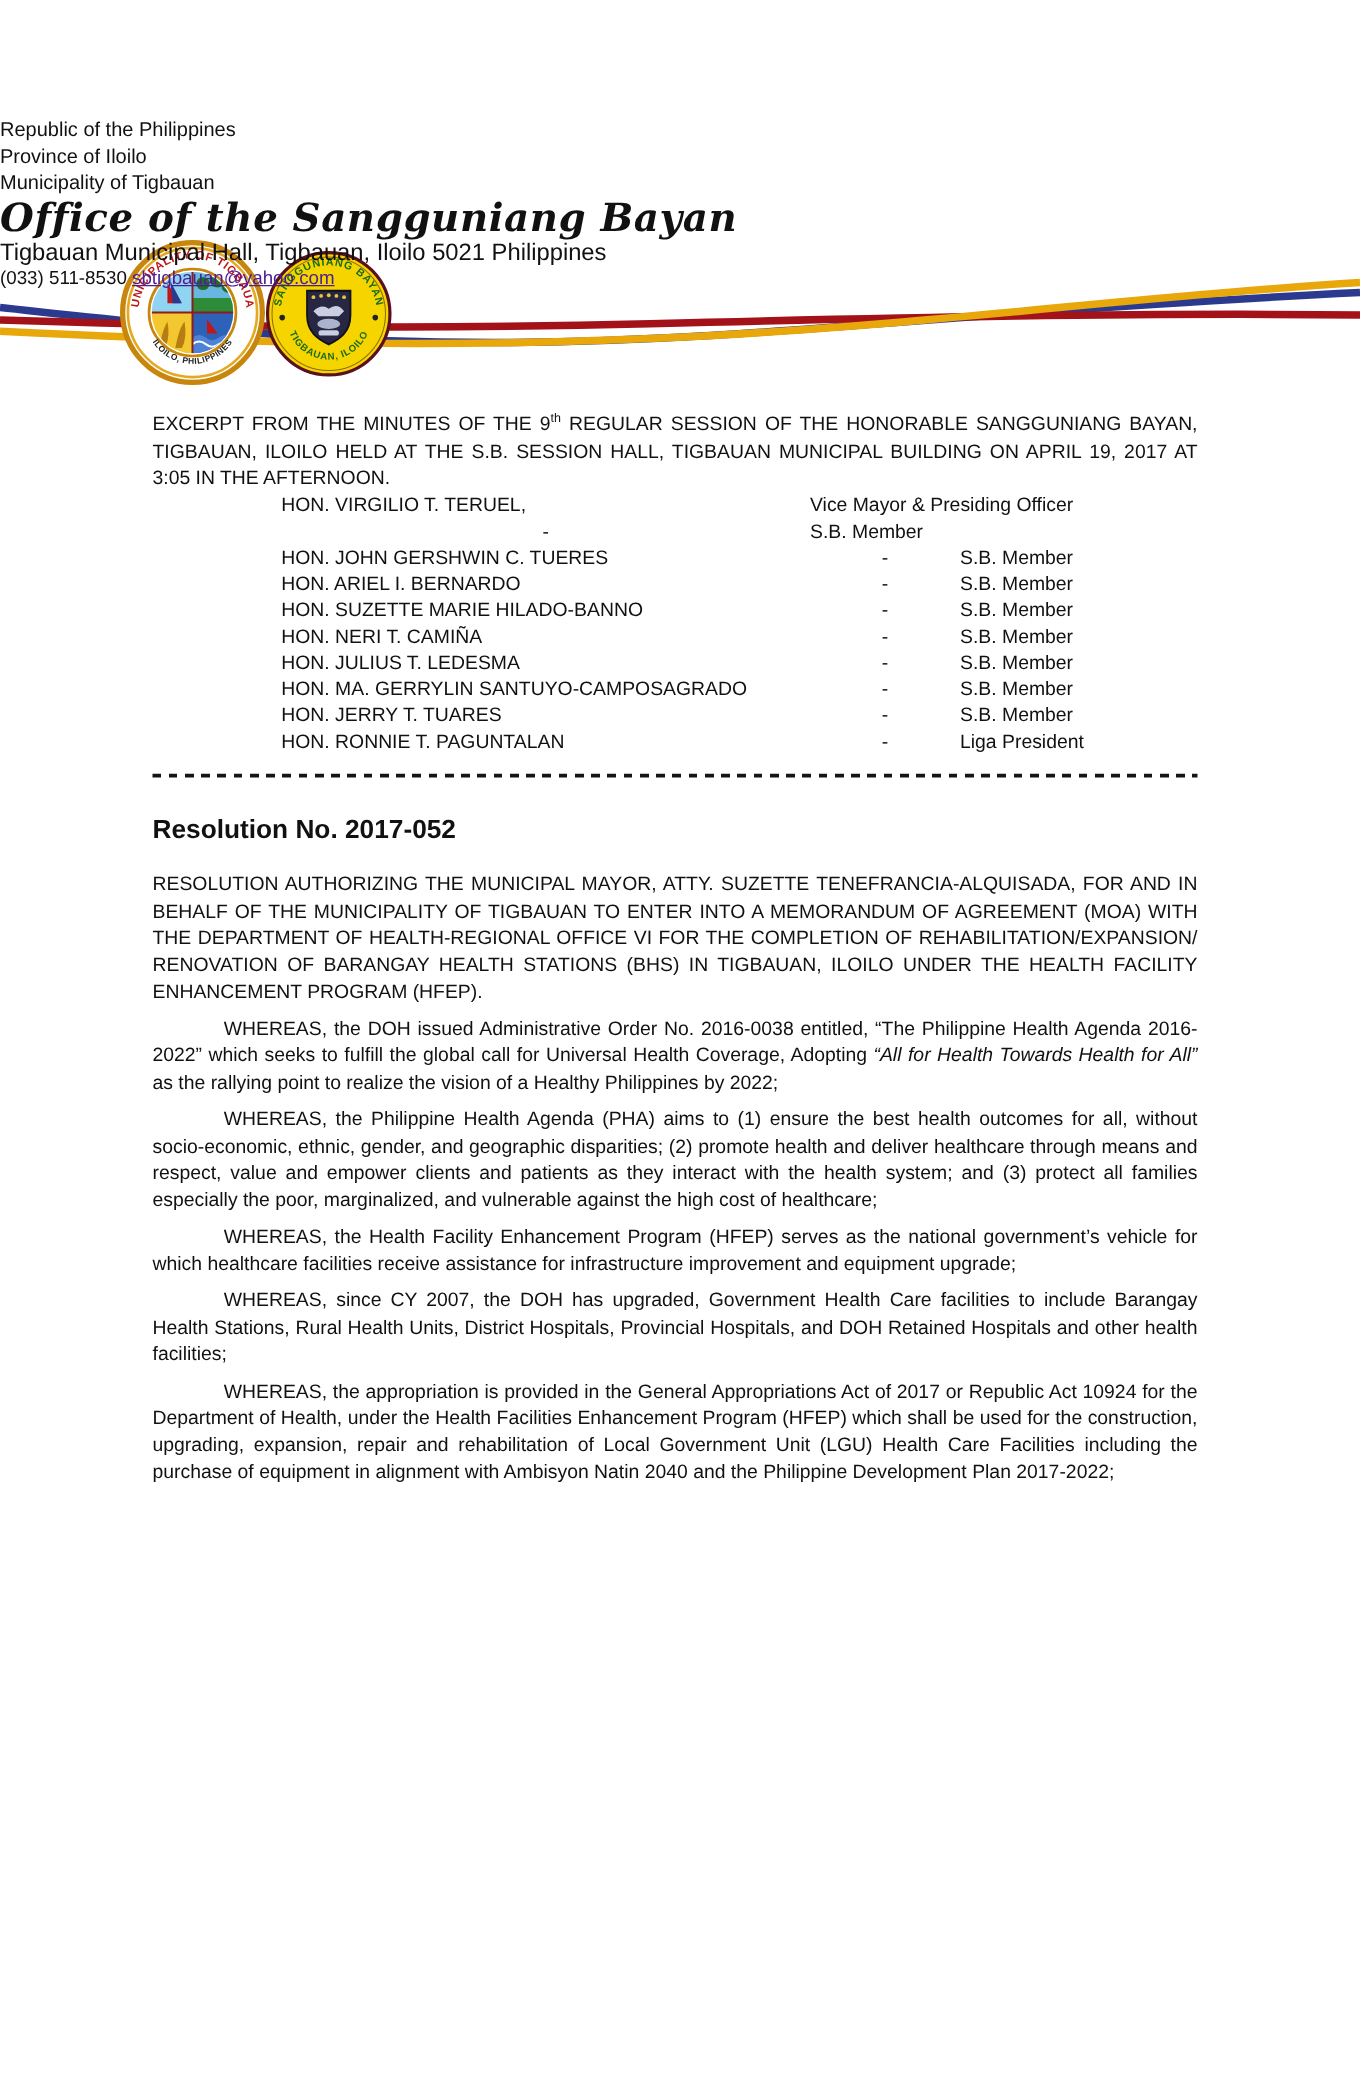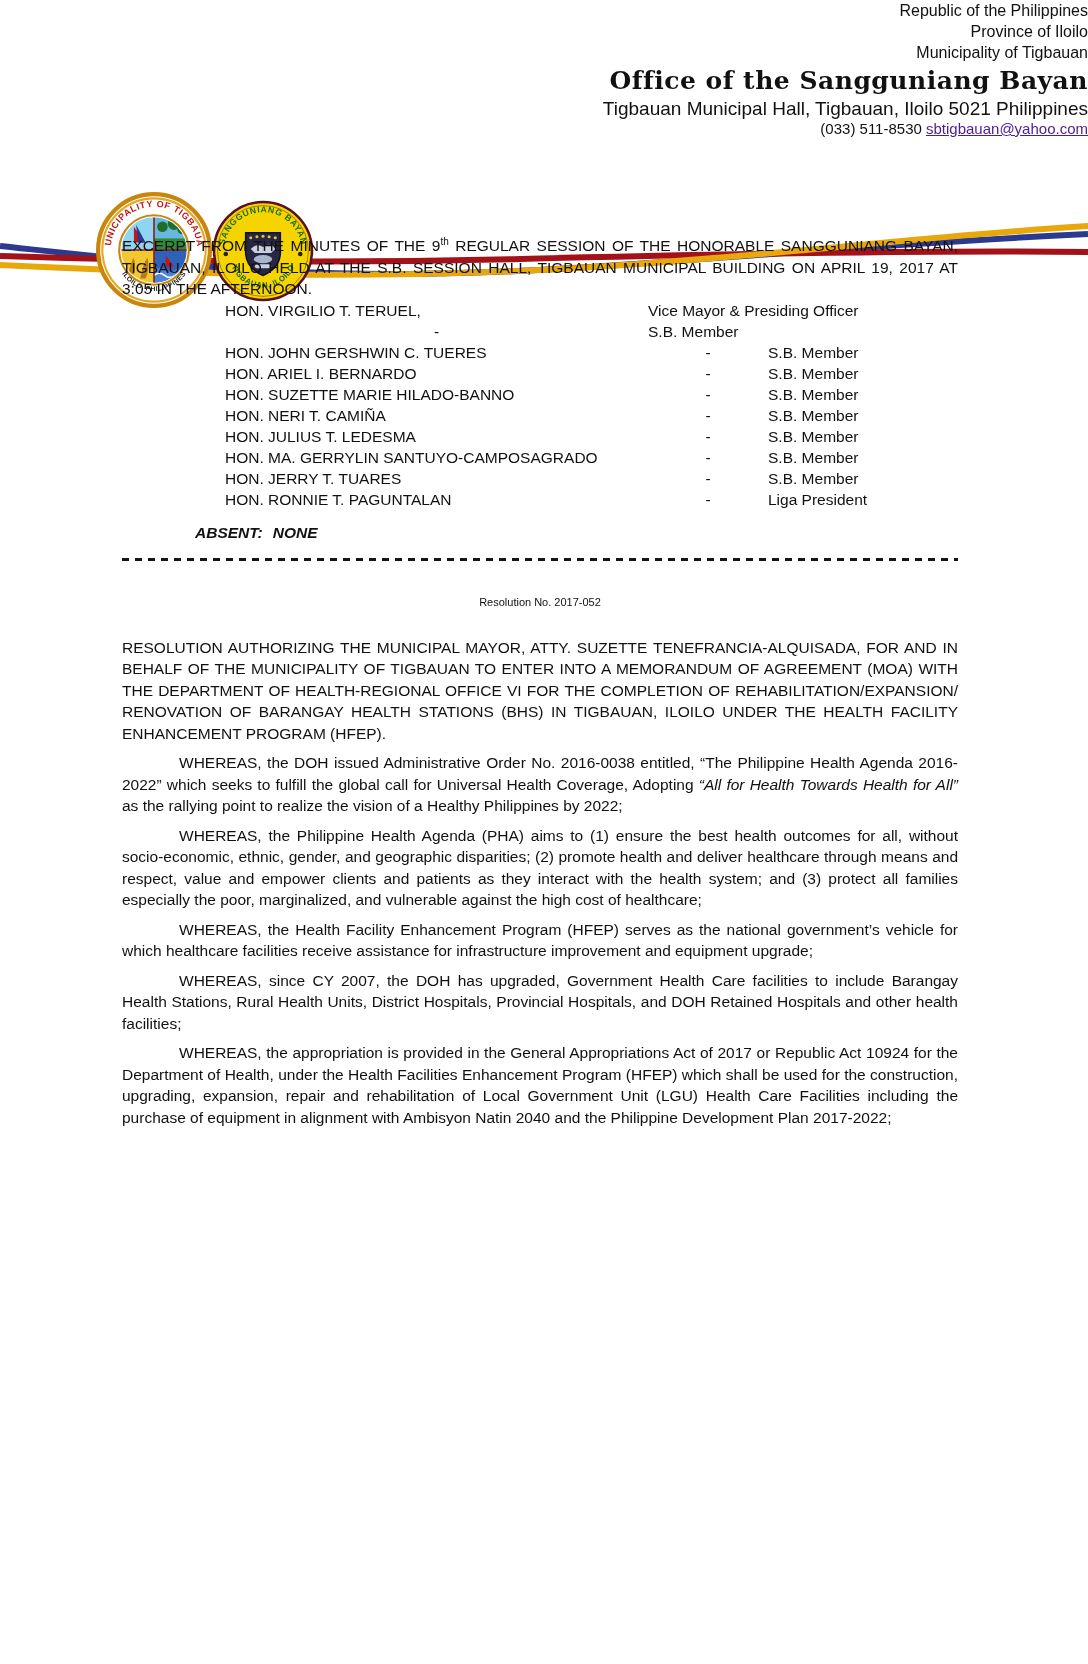--- a/index.html
+++ b/index.html
@@ -4,25 +4,25 @@
 <style>
   html,body{margin:0;padding:0;}
   body{
     width:1088px;height:1664px;background:#ffffff;position:relative;
     font-family:"Liberation Sans","DejaVu Sans",sans-serif;color:#111;
     -webkit-font-smoothing:antialiased;
   }
   .page{position:relative;width:1088px;height:1664px;overflow:hidden;}
 
   
-  .letterhead{text-align:right;position:relative;z-index:3;}
+  .letterhead{padding-top:94px;text-align:left;position:relative;z-index:3;}
   .lh-line{font-size:16px;line-height:21px;}
   .lh-office{
     font-family:"DejaVu Serif","Liberation Serif",serif;
-    font-weight:bold;font-size:25px;line-height:36px;letter-spacing:.5px;
+    font-style:italic;font-weight:bold;font-size:31px;line-height:36px;letter-spacing:.5px;
   }
   .lh-addr{font-size:19px;line-height:20px;}
   .lh-contact{font-size:15px;line-height:20px;}
   .lh-contact a{color:#4c1d95;text-decoration:underline;}
 
   
   .ribbon{position:absolute;left:0;top:200px;width:1088px;height:110px;z-index:1;}
   .seal{position:absolute;z-index:2;}
   .seal1{left:96px;top:192px;width:116px;height:116px;}
   .seal2{left:212px;top:200px;width:102px;height:102px;}
@@ -37,21 +37,21 @@
   .m-row.first{grid-template-columns:1fr 310px;}
   .m-sep{text-align:center;}
   .absent-line{font-weight:bold;font-style:italic;margin:12px 0 0 73px;}
   .absent-line .gap{display:inline-block;width:10px;}
 
   .dashline{
     height:3px;margin-top:15px;
     background:repeating-linear-gradient(90deg,#151515 0 7px,transparent 7px 13px);
   }
 
-  .res-no{font-weight:normal;text-align:center;margin:31px 0 0 0;font-size:11px;}
+  .res-no{font-weight:bold;text-align:left;margin:31px 0 0 0;font-size:21px;}
   .res-body{margin-top:23px;}
   .whereas{margin:8px 0 0 0;text-indent:57px;text-align:justify;}
 </style>
 </head>
 <body>
 
 <div class="page">
 
   <svg class="ribbon" viewBox="0 0 1088 110" aria-hidden="true">
     <path d="M0,46 C150,62 260,75 410,74 C610,72 760,50 1088,34" fill="none" stroke="#2b3a8f" stroke-width="6"></path>
@@ -186,23 +186,20 @@
         <span class="m-sep">-</span>
         <span>S.B. Member</span>
       </div>
       <div class="m-row">
         <span>HON. RONNIE T. PAGUNTALAN</span>
         <span class="m-sep">-</span>
         <span>Liga President</span>
       </div>
     </div>
 
-    <div class="absent-line">
-      <span>ABSENT:</span><span class="gap"></span><span>NONE</span>
-    </div>
 
     <div class="dashline"></div>
 
     <p class="res-no">Resolution No. 2017-052</p>
 
     <p class="caps-just res-body">RESOLUTION AUTHORIZING THE MUNICIPAL MAYOR, ATTY. SUZETTE TENEFRANCIA-ALQUISADA, FOR AND IN BEHALF OF THE MUNICIPALITY OF TIGBAUAN TO ENTER INTO A MEMORANDUM OF AGREEMENT (MOA) WITH THE DEPARTMENT OF HEALTH-REGIONAL OFFICE VI FOR THE COMPLETION OF REHABILITATION/EXPANSION/ RENOVATION OF BARANGAY HEALTH STATIONS (BHS) IN TIGBAUAN, ILOILO UNDER THE HEALTH FACILITY ENHANCEMENT PROGRAM (HFEP).</p>
 
     <p class="whereas"><span>WHEREAS, the DOH issued Administrative Order No. 2016-0038 entitled, “The Philippine Health Agenda 2016-2022” which seeks to fulfill the global call for Universal Health Coverage, Adopting </span><i>“All for Health Towards Health for All”</i><span> as the rallying point to realize the vision of a Healthy Philippines by 2022;</span></p>
 
     <p class="whereas">WHEREAS, the Philippine Health Agenda (PHA) aims to (1) ensure the best health outcomes for all, without socio-economic, ethnic, gender, and geographic disparities; (2) promote health and deliver healthcare through means and respect, value and empower clients and patients as they interact with the health system; and (3) protect all families especially the poor, marginalized, and vulnerable against the high cost of healthcare;</p>

